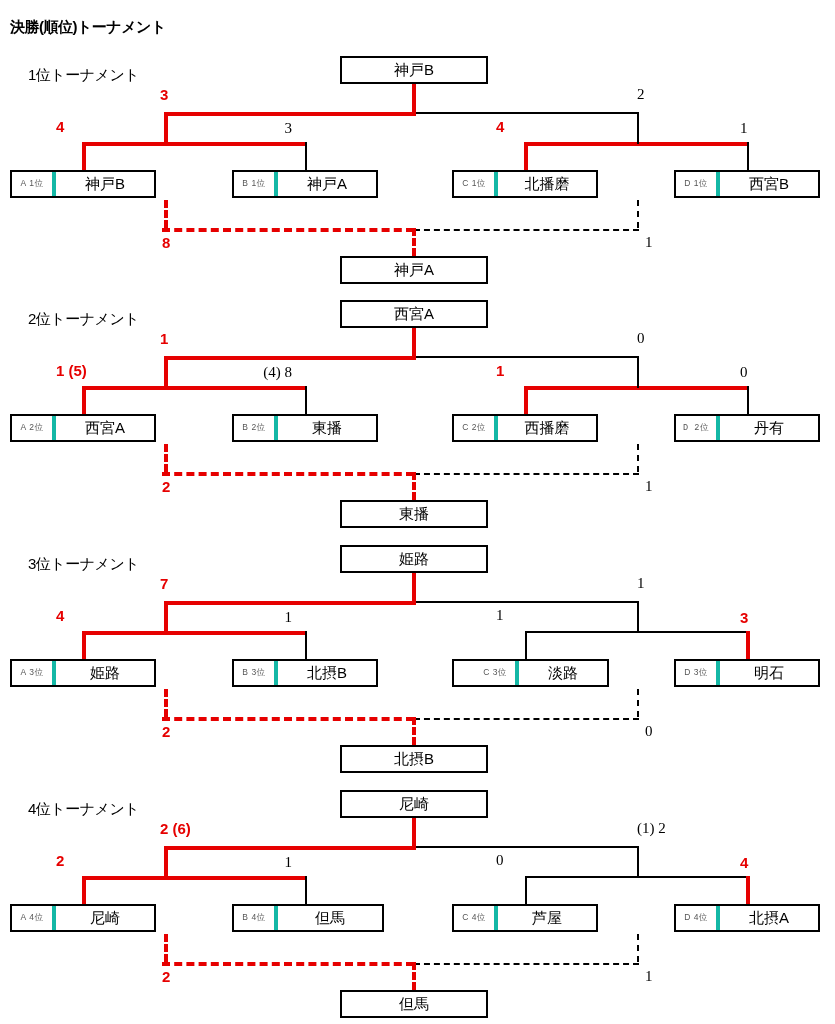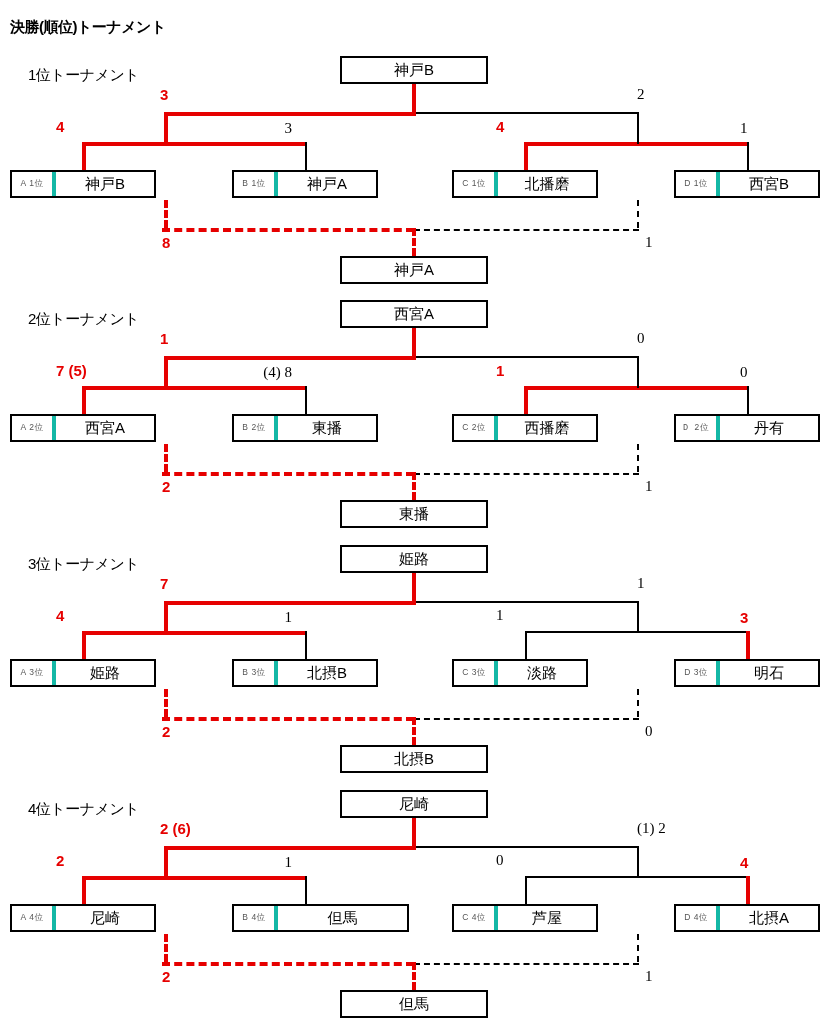--- a/index.html
+++ b/index.html
@@ -141,41 +141,41 @@
         <div class="ln hl" style="left: 414px; top: 356px; width: 224px; height: 2px;"></div>
         <div class="ln vl r thick" style="left: 164px; top: 356px; width: 4px; height: 34px;"></div>
         <div class="ln vl" style="left: 637px; top: 356px; width: 2px; height: 32px;"></div>
         <div class="ln vl r thick" style="left: 412px; top: 328px; width: 4px; height: 32px;"></div>
         <div class="dv" style="left: 164px; top: 444px; height: 28px;"></div>
         <div class="dh" style="left: 162px; top: 472px; width: 252px;"></div>
         <div class="dv blk" style="left: 637px; top: 444px; height: 28px;"></div>
         <div class="dh blk" style="left: 414px; top: 473px; width: 225px;"></div>
         <div class="dv" style="left: 412px; top: 472px; height: 28px;"></div>
         <div class="wbox" style="left: 340px; top: 500px; width: 148px;">東播</div>
-        <div class="sc red" style="top: 362px; left: 56px;">7 (5)</div>
+        <div class="sc red" style="top: 362px; left: 56px;">1 (5)</div>
         <div class="sc" style="top: 364px; right: 543px;">(4) 8</div>
         <div class="sc red" style="top: 362px; left: 496px;">1</div>
         <div class="sc" style="top: 364px; left: 740px;">0</div>
         <div class="sc red" style="top: 330px; left: 160px;">1</div>
         <div class="sc" style="top: 330px; left: 637px;">0</div>
         <div class="sc red" style="top: 478px; left: 162px;">2</div>
         <div class="sc" style="top: 478px; left: 645px;">1</div>
       </div>
       <div class="">
         <div class="sec-title" style="left: 28px; top: 555px;">3位トーナメント</div>
         <div class="wbox" style="left: 340px; top: 545px; width: 148px;">姫路</div>
         <div class="tbox" style="left: 10px; top: 659px; width: 146px;">
           <div class="seed">A 3位</div>
           <div class="nm">姫路</div>
         </div>
         <div class="tbox" style="left: 232px; top: 659px; width: 146px;">
           <div class="seed">B 3位</div>
           <div class="nm">北摂B</div>
         </div>
-        <div class="tbox" style="left: 452px; top: 659px; width: 136px;">
+        <div class="tbox" style="left: 452px; top: 659px; width: 157px; padding-left: 21px;">
           <div class="seed">C 3位</div>
           <div class="nm">淡路</div>
         </div>
         <div class="tbox" style="left: 674px; top: 659px; width: 146px;">
           <div class="seed">D 3位</div>
           <div class="nm">明石</div>
         </div>
         <div class="ln hl r thick" style="left: 84px; top: 631px; width: 222px; height: 4px;"></div>
         <div class="ln vl r thick" style="left: 82px; top: 631px; width: 4px; height: 28px;"></div>
         <div class="ln vl" style="left: 305px; top: 631px; width: 2px; height: 28px;"></div>
@@ -202,21 +202,21 @@
         <div class="sc red" style="top: 723px; left: 162px;">2</div>
         <div class="sc" style="top: 723px; left: 645px;">0</div>
       </div>
       <div class="">
         <div class="sec-title" style="left: 28px; top: 800px;">4位トーナメント</div>
         <div class="wbox" style="left: 340px; top: 790px; width: 148px;">尼崎</div>
         <div class="tbox" style="left: 10px; top: 904px; width: 146px;">
           <div class="seed">A 4位</div>
           <div class="nm">尼崎</div>
         </div>
-        <div class="tbox" style="left: 232px; top: 904px; width: 177px;">
+        <div class="tbox" style="left: 232px; top: 904px; width: 152px;">
           <div class="seed">B 4位</div>
           <div class="nm">但馬</div>
         </div>
         <div class="tbox" style="left: 452px; top: 904px; width: 146px;">
           <div class="seed">C 4位</div>
           <div class="nm">芦屋</div>
         </div>
         <div class="tbox" style="left: 674px; top: 904px; width: 146px;">
           <div class="seed">D 4位</div>
           <div class="nm">北摂A</div>

